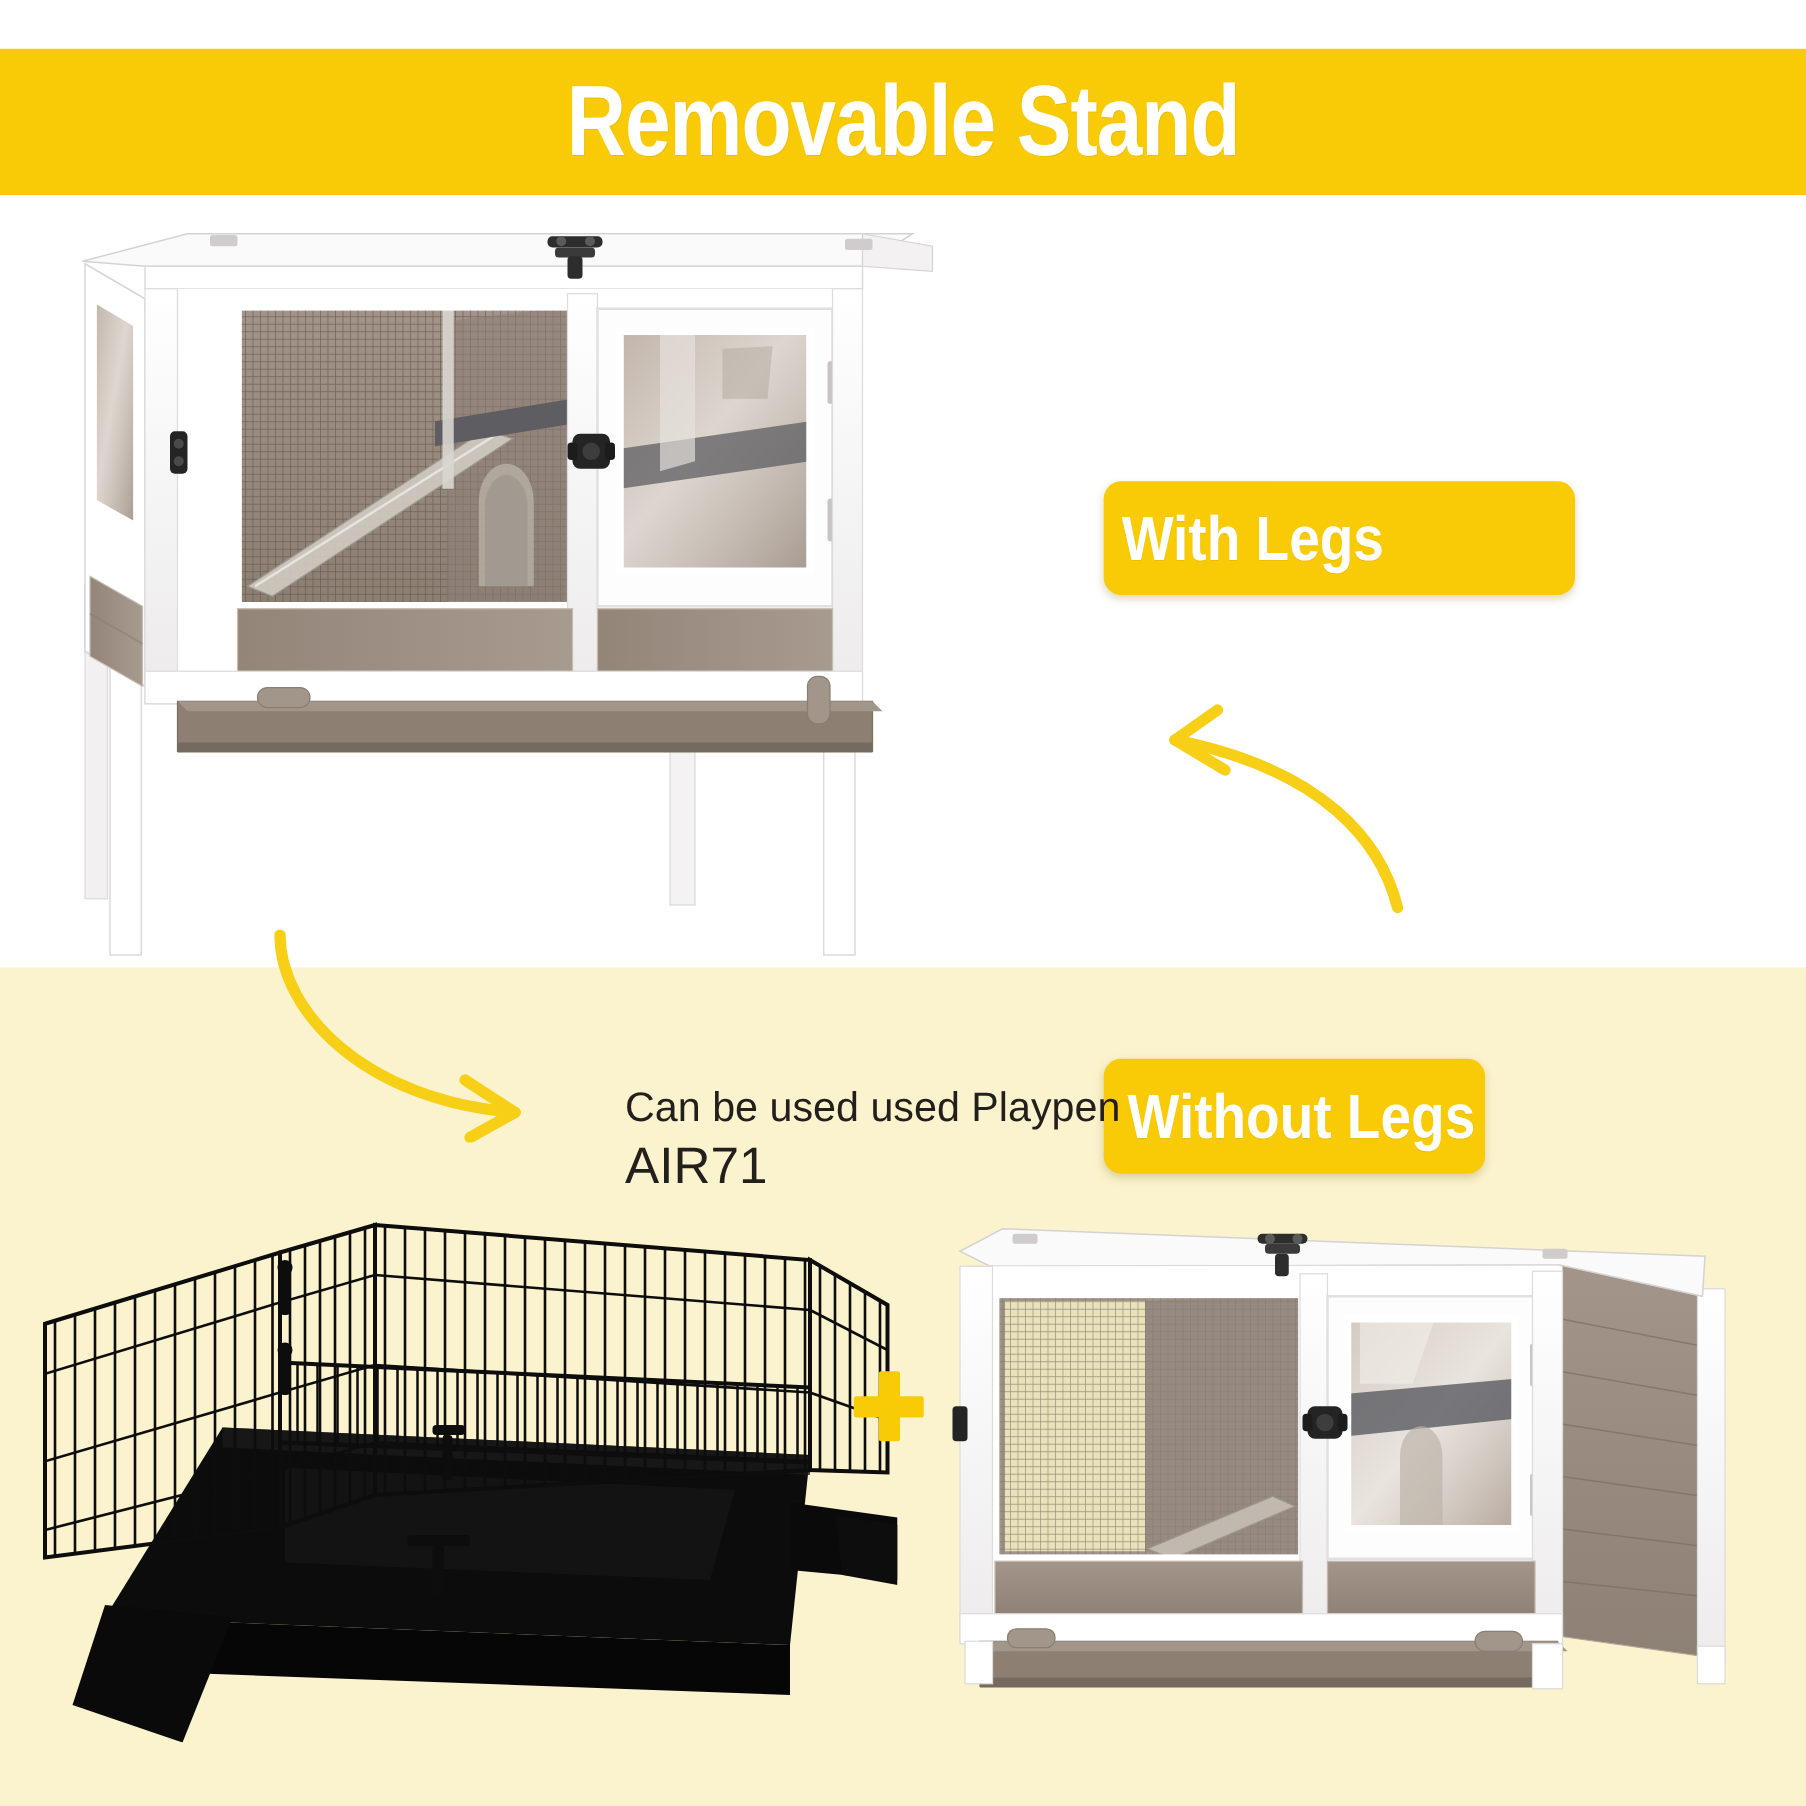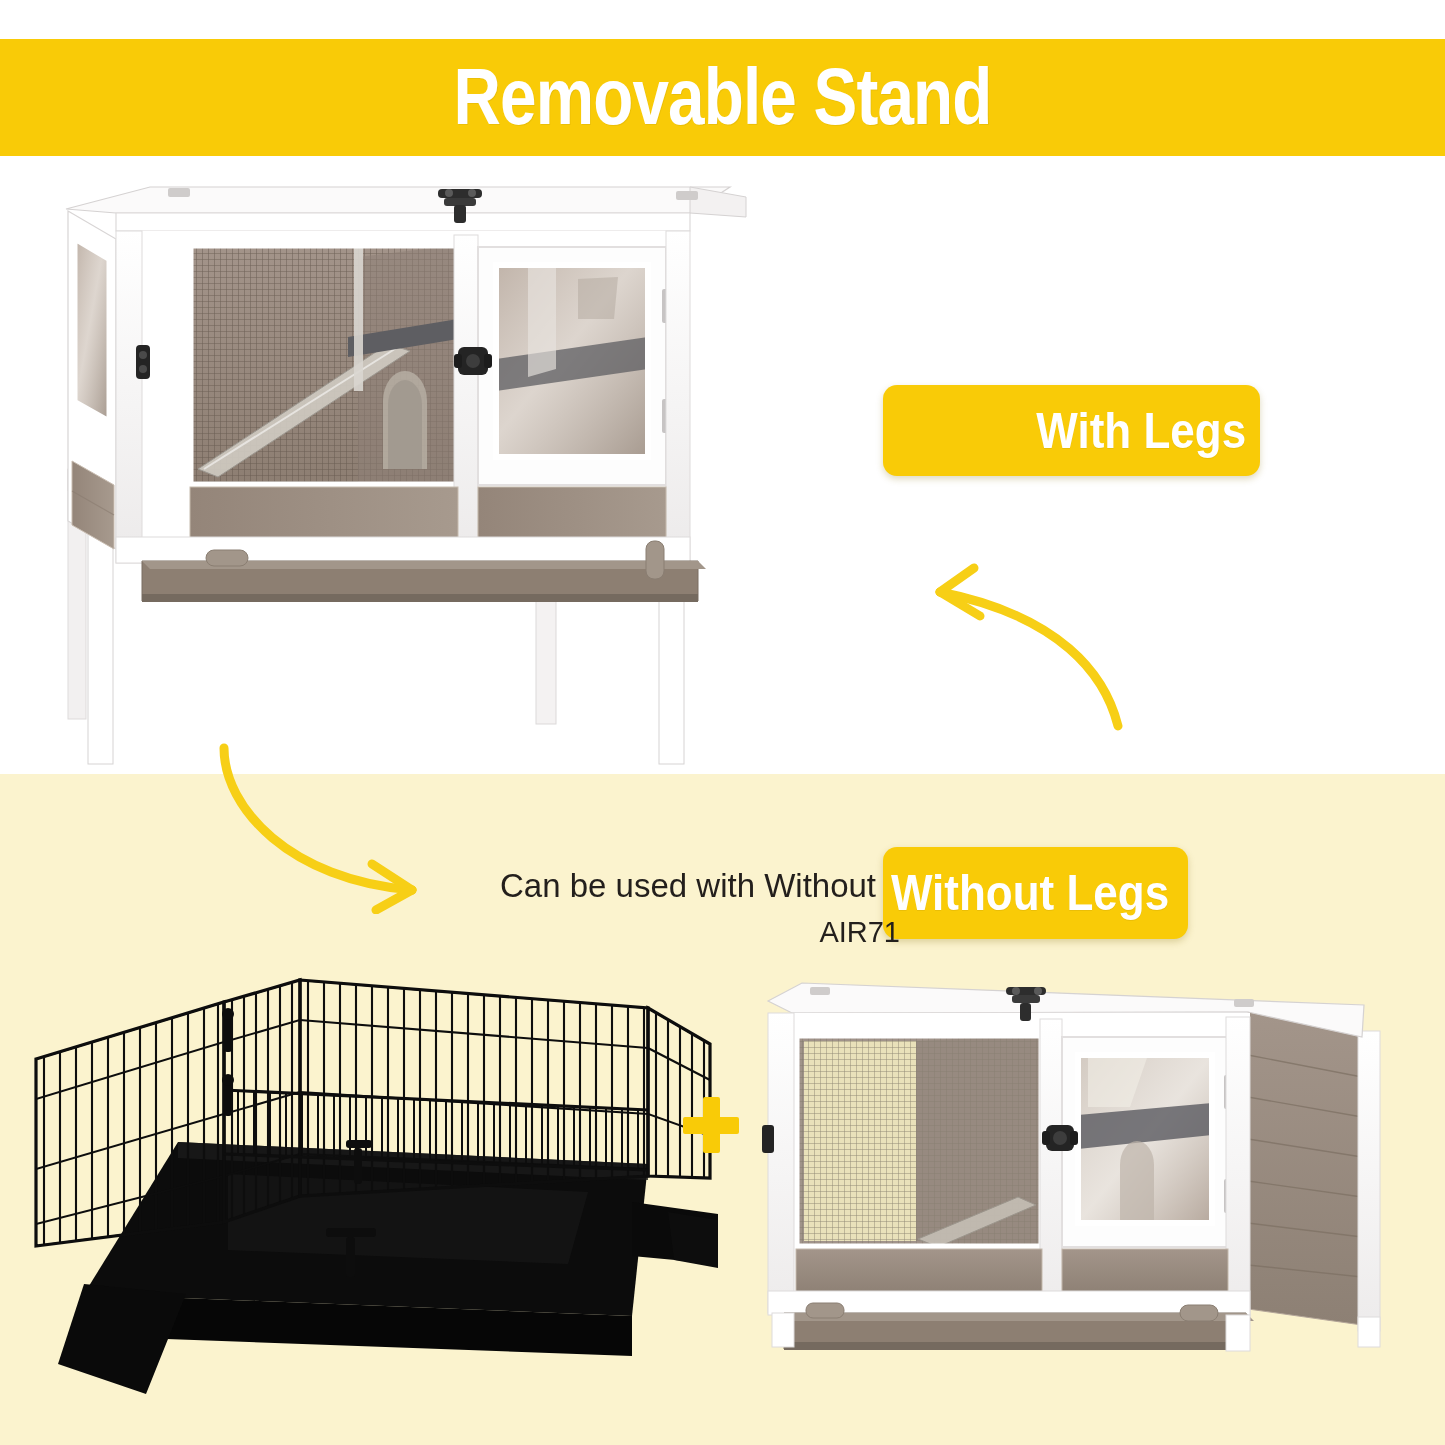--- a/index.html
+++ b/index.html
@@ -41,42 +41,42 @@
     text-shadow:1px 1px 0 rgba(210,170,10,.35);
     white-space:nowrap;
   }
 
   
   .badge{
     position:absolute;
     background:#f9cb07;
     border-radius:14px;
     box-shadow:0 3px 7px rgba(140,120,20,.28);
-    display:flex;align-items:center;justify-content:flex-end;
+    display:flex;align-items:center;justify-content:flex-start;
   }
   .badge span{
     color:#ffffff;
     font-weight:bold;
     font-size:50px;
     line-height:50px;
     transform:scaleX(0.88);
     transform-origin:50% 50%;
     white-space:nowrap;
     text-shadow:0 1px 0 rgba(190,150,10,.25);
   }
   #badge-with-legs{left:883px;top:346px;width:377px;height:91px;}
   #badge-without-legs{left:883px;top:808px;width:305px;height:92px;}
 
   
   .caption{
     position:absolute;left:500px;top:826px;width:400px;
     color:#231f1c;
   }
   .caption .l1{font-size:33px;line-height:42px;white-space:nowrap;}
-  .caption .l2{font-size:29px;line-height:50px;white-space:nowrap;text-align:right;}
+  .caption .l2{font-size:41px;line-height:50px;white-space:nowrap;}
 
   
   .plus-sign{
     position:absolute;left:683px;top:1058px;width:56px;height:56px;
   }
   .plus-sign i{position:absolute;background:#f9cb07;border-radius:2px;display:block;}
   .plus-sign i.h{left:0;top:20px;width:56px;height:17px;}
   .plus-sign i.v{left:20px;top:0;width:17px;height:56px;}
 
   
@@ -245,21 +245,21 @@
 
   <div class="badge" id="badge-with-legs">
     <span>With Legs</span>
   </div>
 
   <div class="badge" id="badge-without-legs">
     <span>Without Legs</span>
   </div>
 
   <div class="caption">
-    <div class="l1">Can be used with Without</div>
+    <div class="l1">Can be used used Playpen</div>
     <div class="l2">AIR71</div>
   </div>
 
   <svg class="art" id="art-playpen" viewBox="0 0 690 430">
     <defs>
       <clipPath id="panelLclip">
           <polygon points="8,95 196,38 196,258 8,282"></polygon>
         </clipPath>
       <clipPath id="panelL2clip">
           <polygon points="196,38 272,16 272,232 196,258"></polygon>

